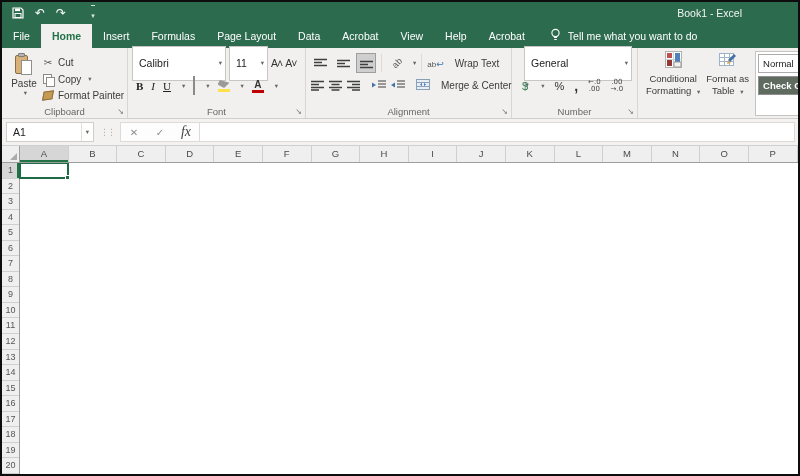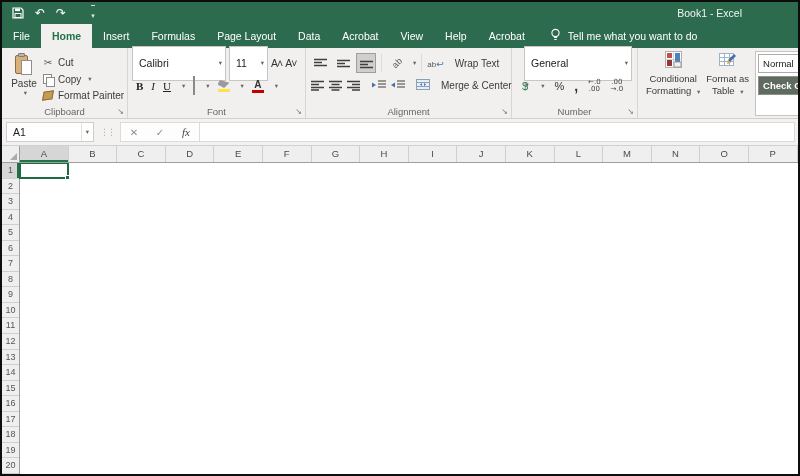--- a/index.html
+++ b/index.html
@@ -94,21 +94,21 @@
   .chip { height:19px; border:1px solid #ababab; background:#fff; color:#222; font-size:9.5px; line-height:17px; padding-left:4px; white-space:nowrap; cursor:default; }
   .chip-sel { background:#5f6b5f; color:#fff; font-weight:bold; border:1px solid #8f8f8f; }
 
   
   .fxbar { height:27px; background:#f3f2f1; border-bottom:1px solid #d2d0ce; display:flex; align-items:center; flex:none; padding:0 2px; }
   .namebox { width:88px; height:20px; background:#fff; border:1px solid #d0cecc; display:flex; align-items:center; font-size:10.5px; color:#222; padding-left:6px; margin-left:2px; }
   .namebox .dd { margin-left:auto; padding:0 4px; border-left:1px solid #e3e1df; height:100%; display:flex; align-items:center; }
   .fx-sep { color:#b5b3b1; font-size:9px; padding:0 6px; font-family:"DejaVu Sans",sans-serif; letter-spacing:-2px; }
   .fx-btns { display:flex; height:20px; background:#fdfdfd; border:1px solid #dddbd9; align-items:center; }
   .fx-btn { width:26px; text-align:center; font-size:10px; color:#8f8d8b; font-family:"DejaVu Sans",sans-serif; cursor:default; }
-  .fx-btn.fx { color:#444; font-style:italic; font-family:"Liberation Serif",serif; font-size:11px; }
+  .fx-btn.fx { color:#444; font-style:italic; font-family:"Liberation Serif",serif; font-size:14px; }
   .formula-input { flex:1; height:20px; background:#fff; border:1px solid #dddbd9; border-left:none; margin-right:1px; font-size:11px; padding:0 4px; outline:none; font-family:"Liberation Sans",sans-serif; }
 
   
   .sheet { flex:1; display:flex; flex-direction:column; overflow:hidden; background:#fff; }
   .colheads { height:17px; display:flex; flex:none; background:#efefef; border-bottom:1px solid #9e9e9e; }
   .corner { width:18px; flex:none; border-right:1px solid #9e9e9e; position:relative; background:#efefef; }
   .corner::after { content:""; position:absolute; right:2px; bottom:2px; border-bottom:7px solid #ababab; border-left:7px solid transparent; }
   .colh { width:48.6px; flex:none; text-align:center; font-size:9.5px; color:#4a4a4a; line-height:16px; border-right:1px solid #cfcfcf; cursor:default; }
   .colh.sel { background:#d6d6d6; box-shadow:inset 0 -2px 0 #217346; }
   .gridbody { flex:1; display:flex; position:relative; overflow:hidden; }

